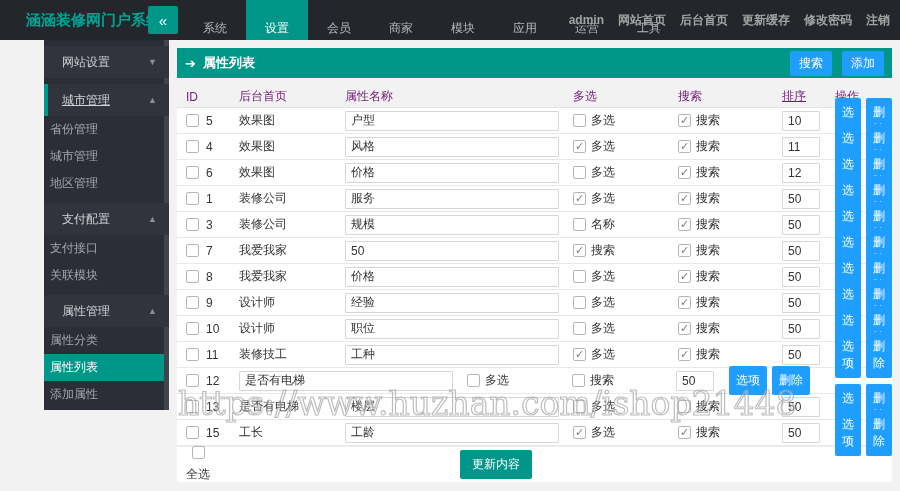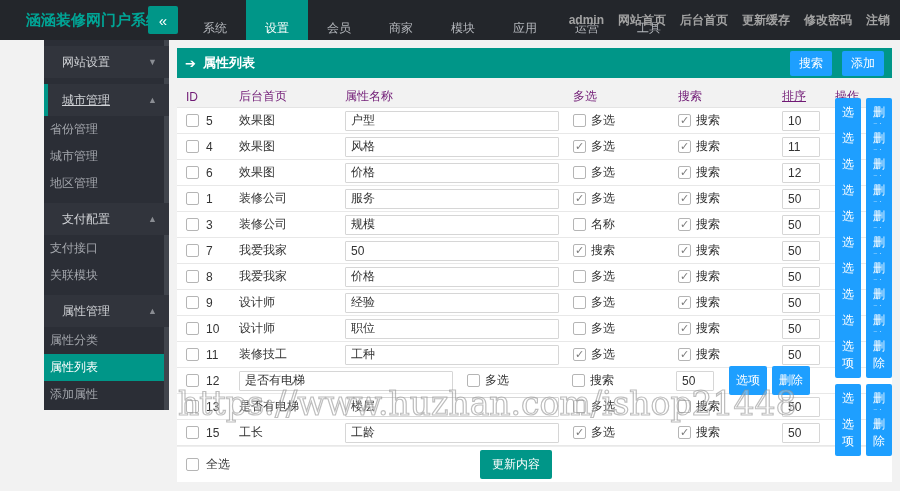--- a/index.html
+++ b/index.html
@@ -56,21 +56,21 @@
     font-size:12px; color:#333; font-family:inherit; background:#fff; }
   .btn-mini { background:#1e9fff; color:#fff; border:none; border-radius:2px; padding:6px 7px;
     font-size:12px; cursor:pointer; font-family:inherit; }
   .cb { width:13px; height:13px; border:1px solid #b5b5b5; border-radius:2px; background:#fff;
     display:inline-flex; align-items:center; justify-content:center; flex:none; cursor:pointer;
     font-size:11px; color:#7a7a7a; line-height:1; }
   .cb.checked::after { content:"\2713"; }
 
   
   .table-footer { background:#fff; border-top:1px solid #eee; height:36px; display:flex; align-items:center; padding-left:9px; }
-  .select-all { display:flex; align-items:center; gap:7px; }
+  .select-all { display:flex; align-items:center; gap:7px;flex-direction:column; }
   .btn-teal { background:#009688; color:#fff; border:none; border-radius:2px; padding:6px 12px;
     font-size:12px; cursor:pointer; font-family:inherit; margin-left:250px; }
 
   
   .watermark { position:absolute; left:178px; top:384px; width:710px; font-family:"DejaVu Serif","Liberation Serif",serif;
     font-size:33px; letter-spacing:0px; color:rgba(255,255,255,0.30); -webkit-text-stroke:1.2px rgba(145,145,145,0.6);
     pointer-events:none; white-space:nowrap; z-index:50; }
 </style>
 </head>
 <body>

